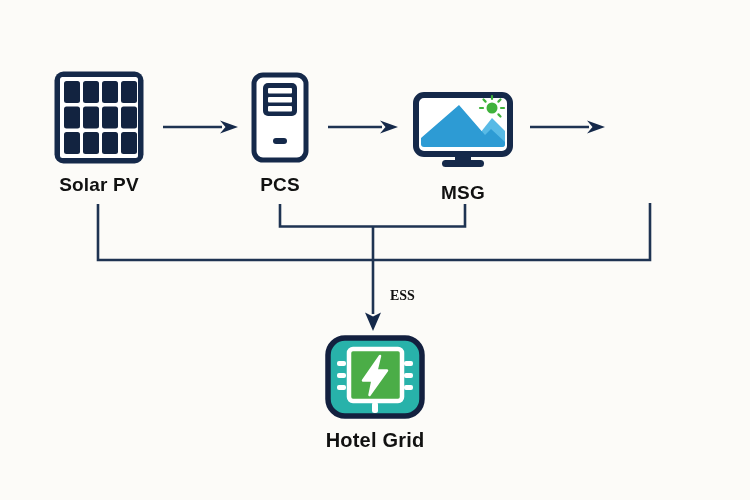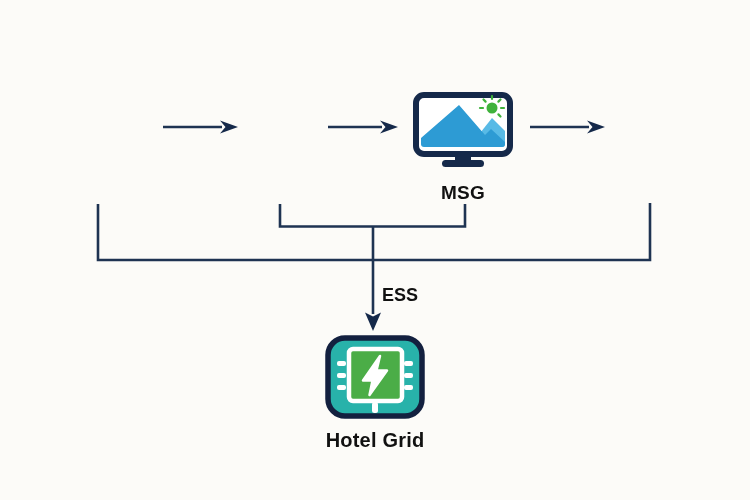--- a/index.html
+++ b/index.html
@@ -18,23 +18,24 @@
   .node-label{
     position:absolute;left:50%;transform:translateX(-50%);
     white-space:nowrap;
     font-weight:700;font-size:19px;line-height:21px;
     color:var(--label-text,#111);
     letter-spacing:.2px;
     text-align:center;
   }
   .node-label.big{font-size:20px;}
   #ess-label{
-    position:absolute;left:382px;top:285px;
-    font-weight:700;font-size:18px;line-height:21px;
+    position:absolute;left:390px;top:285px;
+    font-weight:700;font-size:14px;line-height:21px;
     color:var(--label-text,#111);
+    font-family:Liberation Serif, serif;
   }
   
   .stroke-line{stroke:var(--line,#1e3352);}
   .stroke-navy{stroke:var(--icon-navy,#15294a);}
   .fill-navy{fill:var(--icon-navy,#15294a);}
   .fill-cell{fill:var(--panel-cell,#122340);}
   .fill-blue{fill:var(--mountain-blue,#2d9bd4);}
   .fill-lightblue{fill:var(--mountain-light-blue,#58bae6);}
   .fill-green{fill:var(--sun-green,#3fb23c);}
   .stroke-green{stroke:var(--sun-green,#3fb23c);}
@@ -68,21 +69,55 @@
     <path d="M280,204 L280,226.5 L465,226.5 L465,204" fill="none" class="stroke-line" stroke-width="2.6"></path>
 
     <path d="M98,204 L98,260 L650,260 L650,203" fill="none" class="stroke-line" stroke-width="2.6"></path>
 
     <g>
       <line x1="373" y1="226.5" x2="373" y2="314" class="stroke-line" stroke-width="2.6"></line>
       <polygon points="365,312.5 373,316.5 381,312.5 373,331" class="fill-navy"></polygon>
     </g>
   </svg>
 
+  <div class="node" style="left:53px;top:70px;width:92px;height:125px">
+    <svg width="92" height="95" viewBox="0 0 92 95">
+      <rect x="1.5" y="1.5" width="89" height="92" rx="9" class="fill-navy"></rect>
+      <rect x="7" y="7" width="78" height="81" rx="2.5" fill="#ffffff"></rect>
+      <g class="fill-cell">
+        <rect x="11" y="11" width="16" height="22" rx="2.5"></rect>
+          <rect x="30" y="11" width="16" height="22" rx="2.5"></rect>
+          <rect x="49" y="11" width="16" height="22" rx="2.5"></rect>
+          <rect x="68" y="11" width="16" height="22" rx="2.5"></rect>
+        <rect x="11" y="36.5" width="16" height="22" rx="2.5"></rect>
+          <rect x="30" y="36.5" width="16" height="22" rx="2.5"></rect>
+          <rect x="49" y="36.5" width="16" height="22" rx="2.5"></rect>
+          <rect x="68" y="36.5" width="16" height="22" rx="2.5"></rect>
+        <rect x="11" y="62" width="16" height="22" rx="2.5"></rect>
+          <rect x="30" y="62" width="16" height="22" rx="2.5"></rect>
+          <rect x="49" y="62" width="16" height="22" rx="2.5"></rect>
+          <rect x="68" y="62" width="16" height="22" rx="2.5"></rect>
+      </g>
+    </svg>
+    <div class="node-label" style="top:104px">Solar PV</div>
+  </div>
 
+  <div class="node" style="left:251px;top:72px;width:58px;height:123px">
+    <svg width="58" height="91" viewBox="0 0 58 91">
+      <rect x="3" y="3" width="52" height="85" rx="9" fill="#ffffff" class="stroke-navy" stroke-width="5"></rect>
+      <rect x="12" y="11" width="34" height="33" rx="5" class="fill-navy"></rect>
+      <g fill="#ffffff">
+        <rect x="17" y="16" width="24" height="5.5" rx="1"></rect>
+        <rect x="17" y="25" width="24" height="5.5" rx="1"></rect>
+        <rect x="17" y="34" width="24" height="5.5" rx="1"></rect>
+      </g>
+      <rect x="22" y="66" width="14" height="6" rx="3" class="fill-navy"></rect>
+    </svg>
+    <div class="node-label" style="top:102px">PCS</div>
+  </div>
 
   <div class="node" style="left:413px;top:92px;width:100px;height:103px">
     <svg width="100" height="76" viewBox="0 0 100 76">
       <defs>
           <clipPath id="scrClip">
             <rect x="8" y="8" width="84" height="47" rx="3"></rect>
           </clipPath>
         </defs>
       <rect x="3" y="3" width="94" height="59" rx="8" fill="#ffffff" class="stroke-navy" stroke-width="6"></rect>
       <g clip-path="url(#scrClip)">

